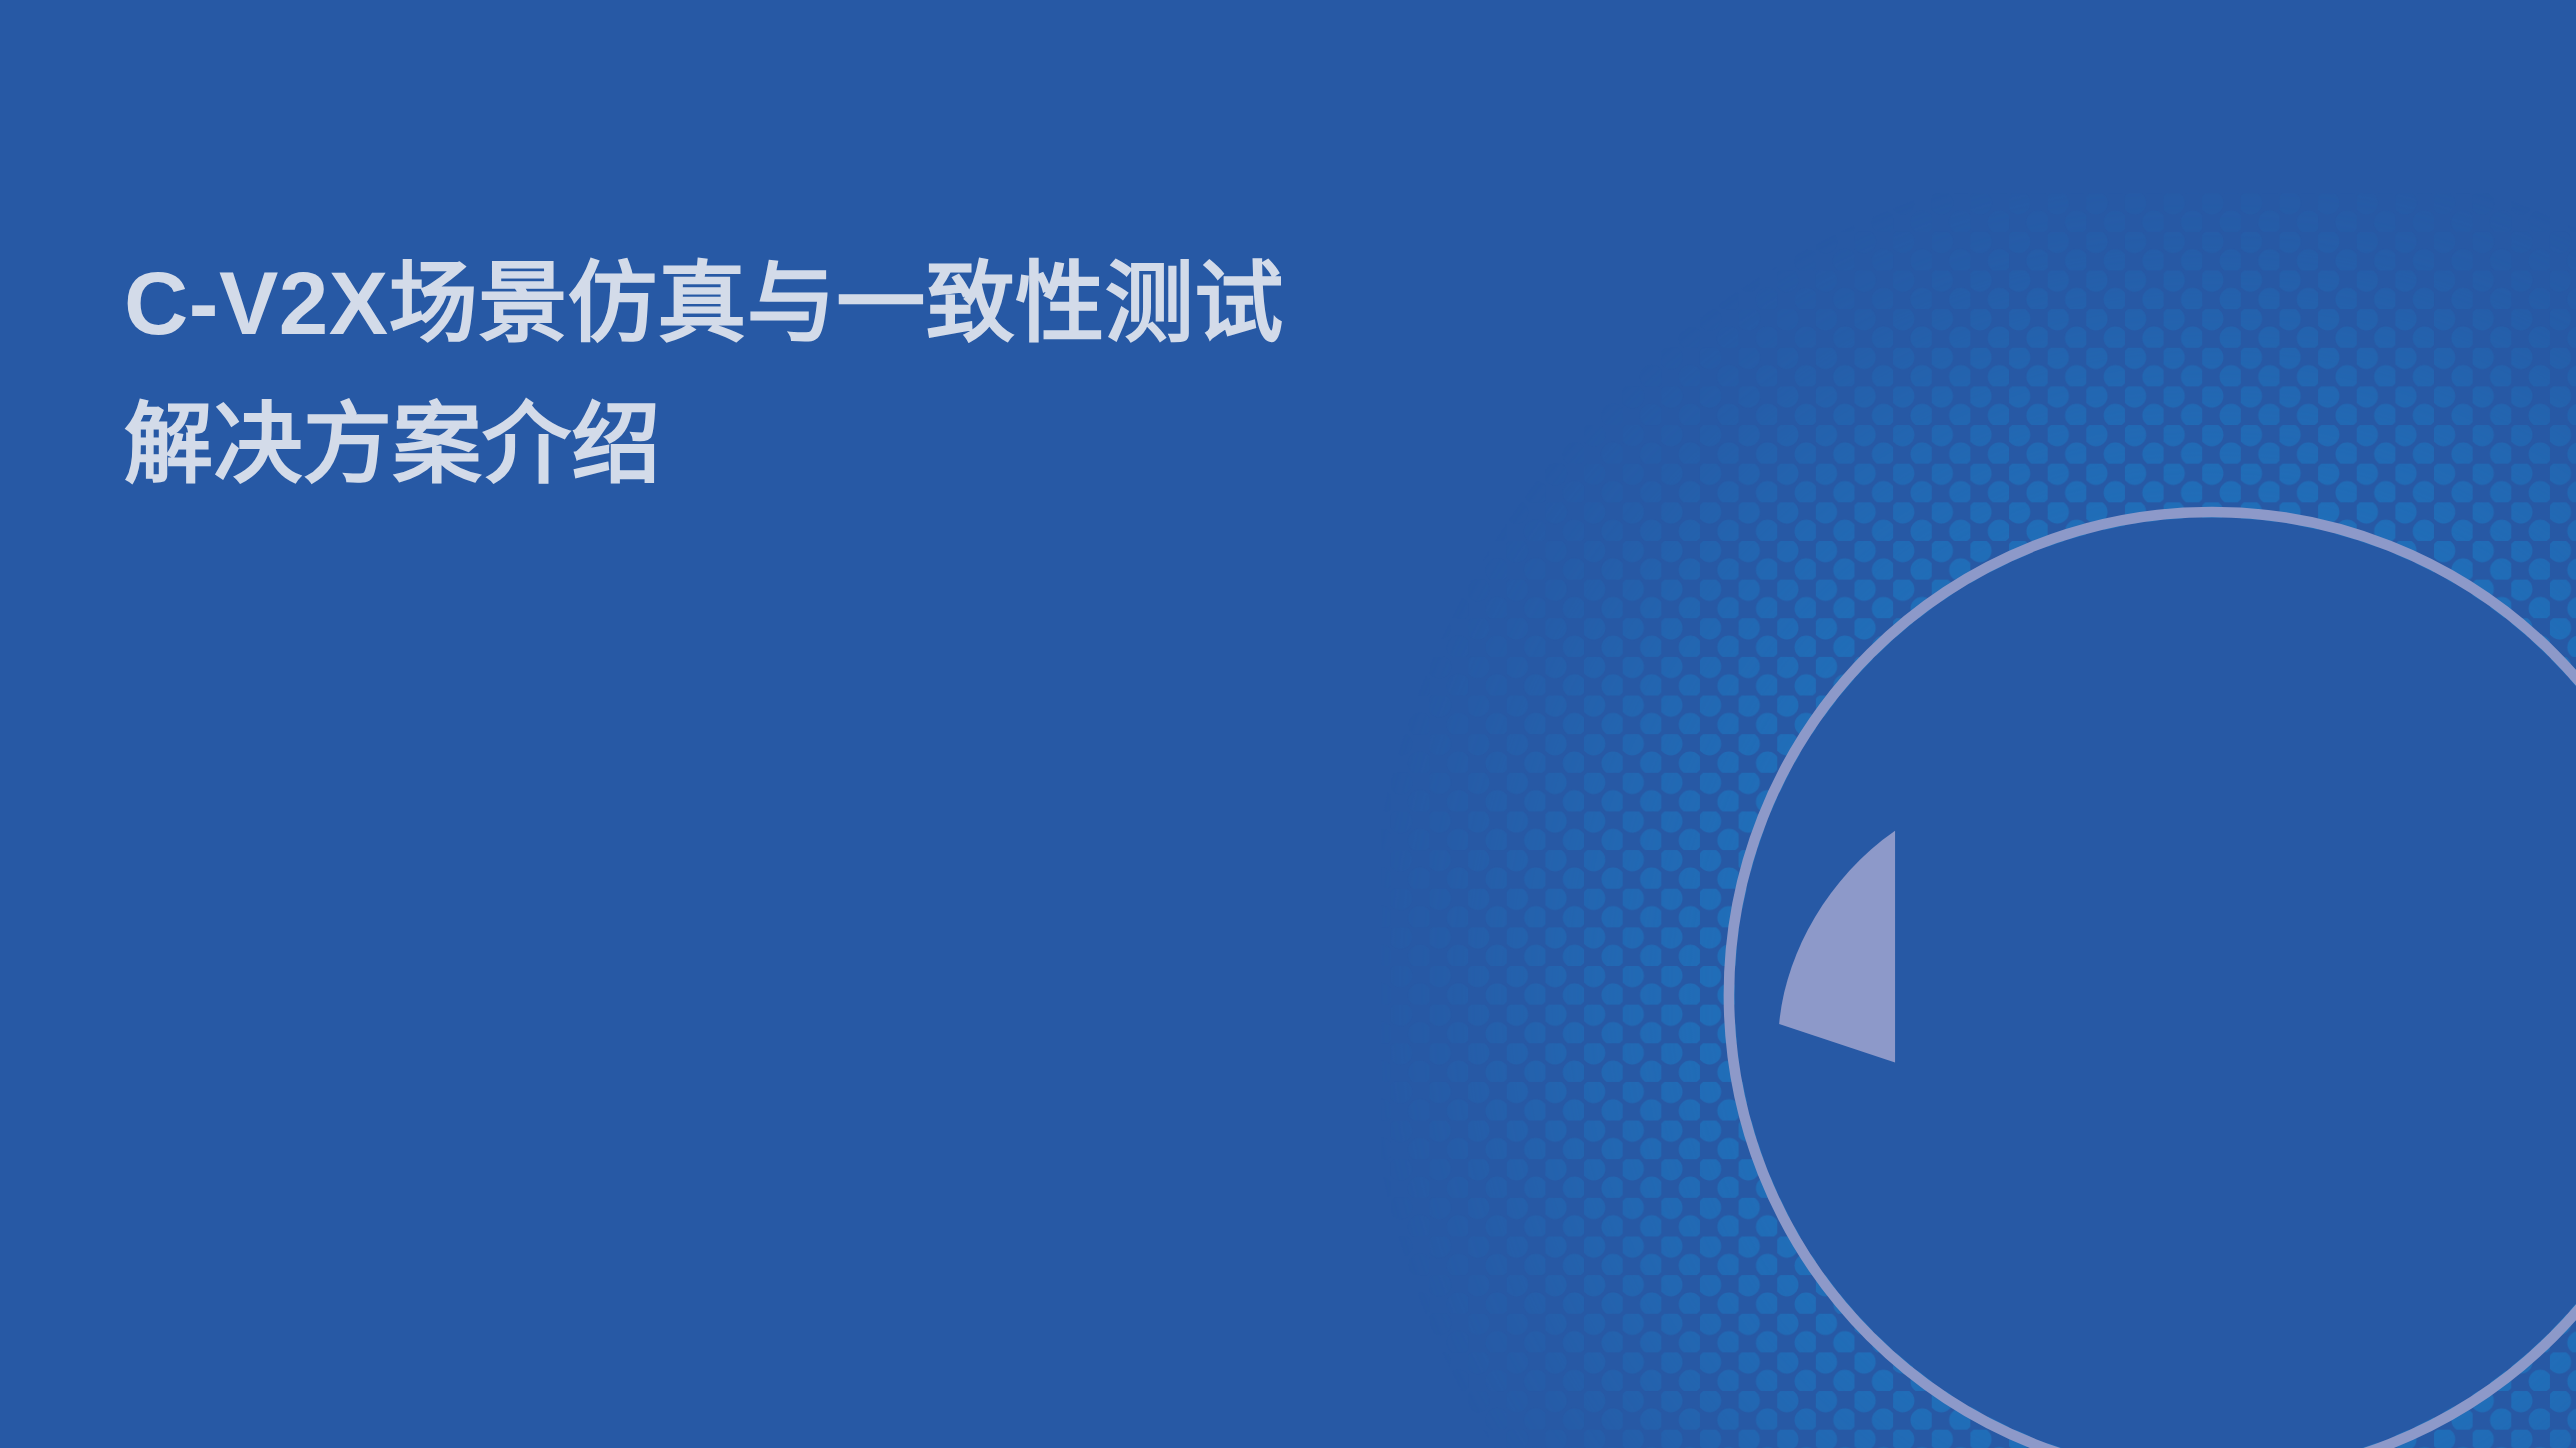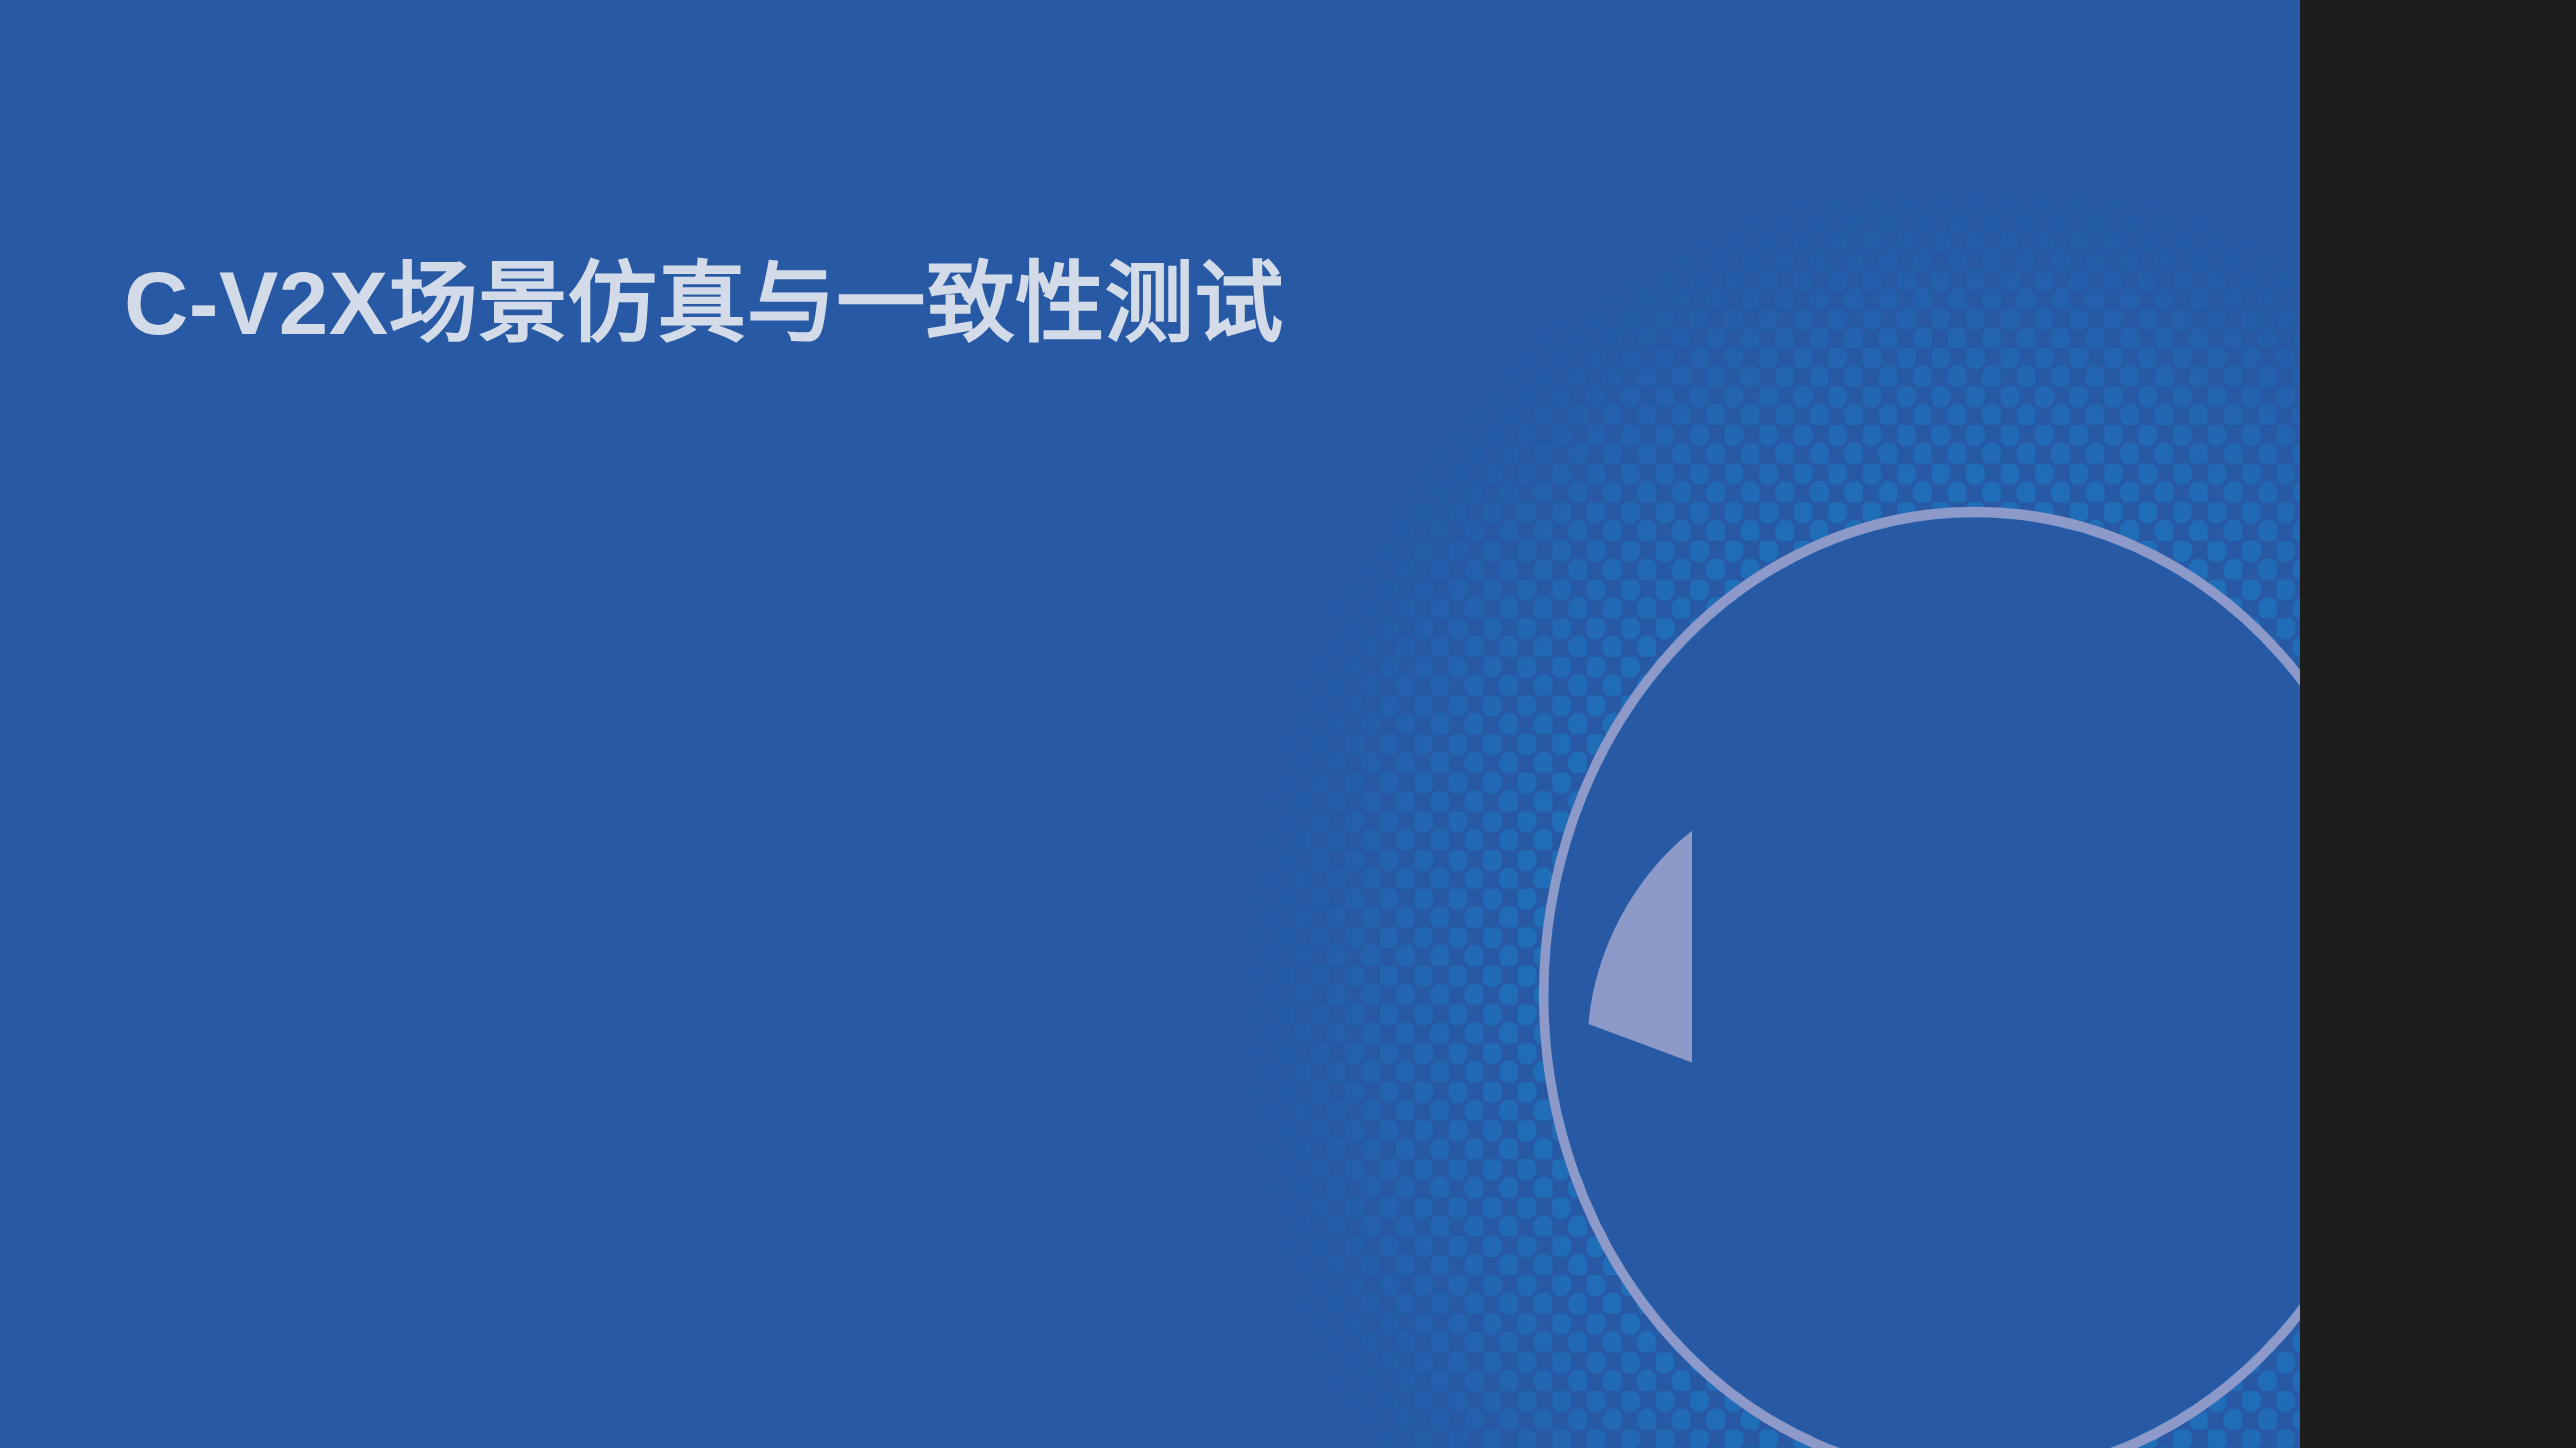--- a/index.html
+++ b/index.html
@@ -4,21 +4,21 @@
 <title>C-V2X场景仿真与一致性测试解决方案介绍</title>
 <style>
   html, body {
     margin: 0;
     padding: 0;
     background: #1d1d1d;
   }
 
   .slide {
     position: relative;
-    width: 2300px;
+    width: 2576px;
     height: 1449px;
     overflow: hidden;
     background: #2759a5;
     font-family: "Liberation Sans", "DejaVu Sans", sans-serif;
   }
 
   
   .decor {
     position: absolute;
     inset: 0;
@@ -91,16 +91,17 @@
 
       <path d="M 1962 860
                L 1962 1100
                L 1842 1060
                C 1848 990 1890 910 1962 860 Z" fill="#8d99c9"></path>
     </svg>
   </div>
 
   <div class="title-block">
     <span class="title-line title-line-1">C-V2X场景仿真与一致性测试</span>
+    <span class="title-line title-line-2">解决方案介绍</span>
   </div>
 
 </div>
 
 
 </body></html>

